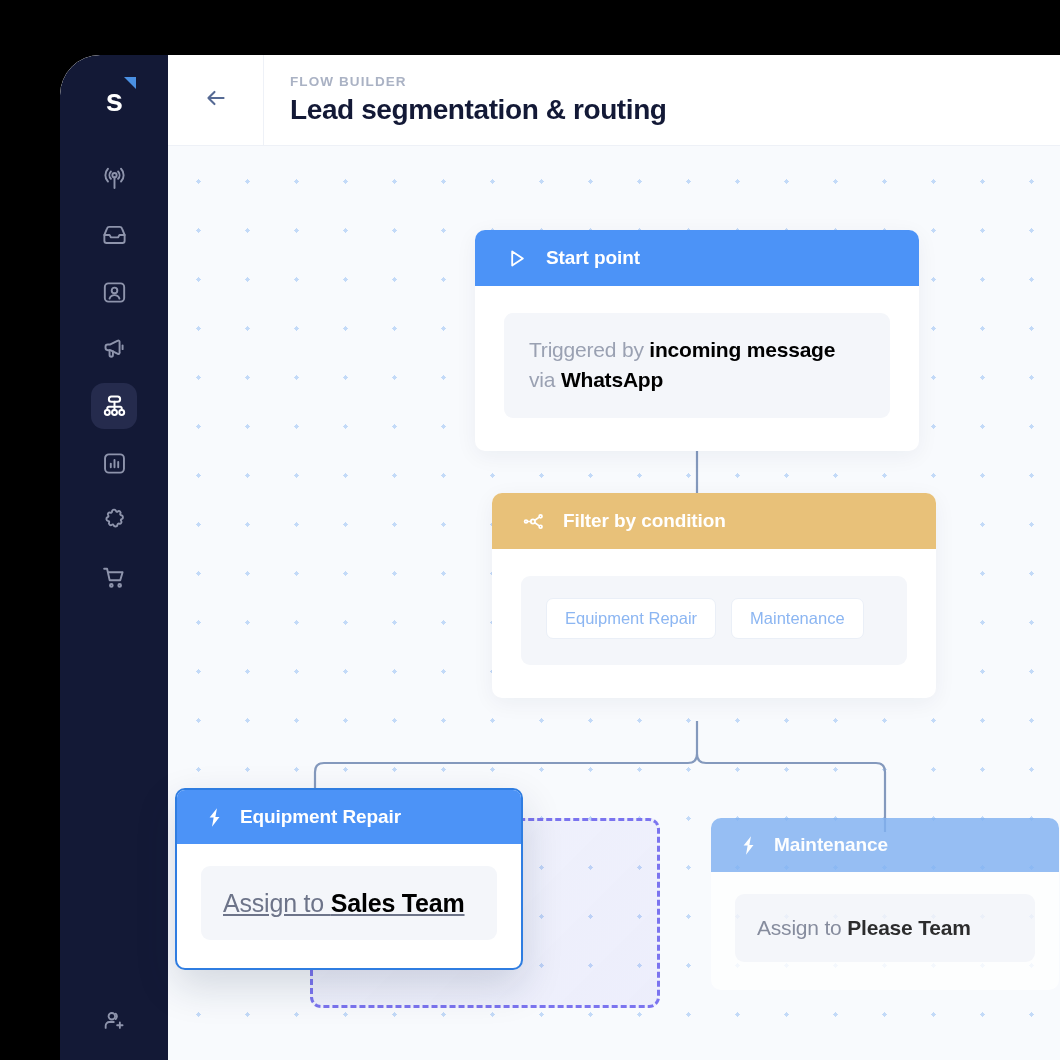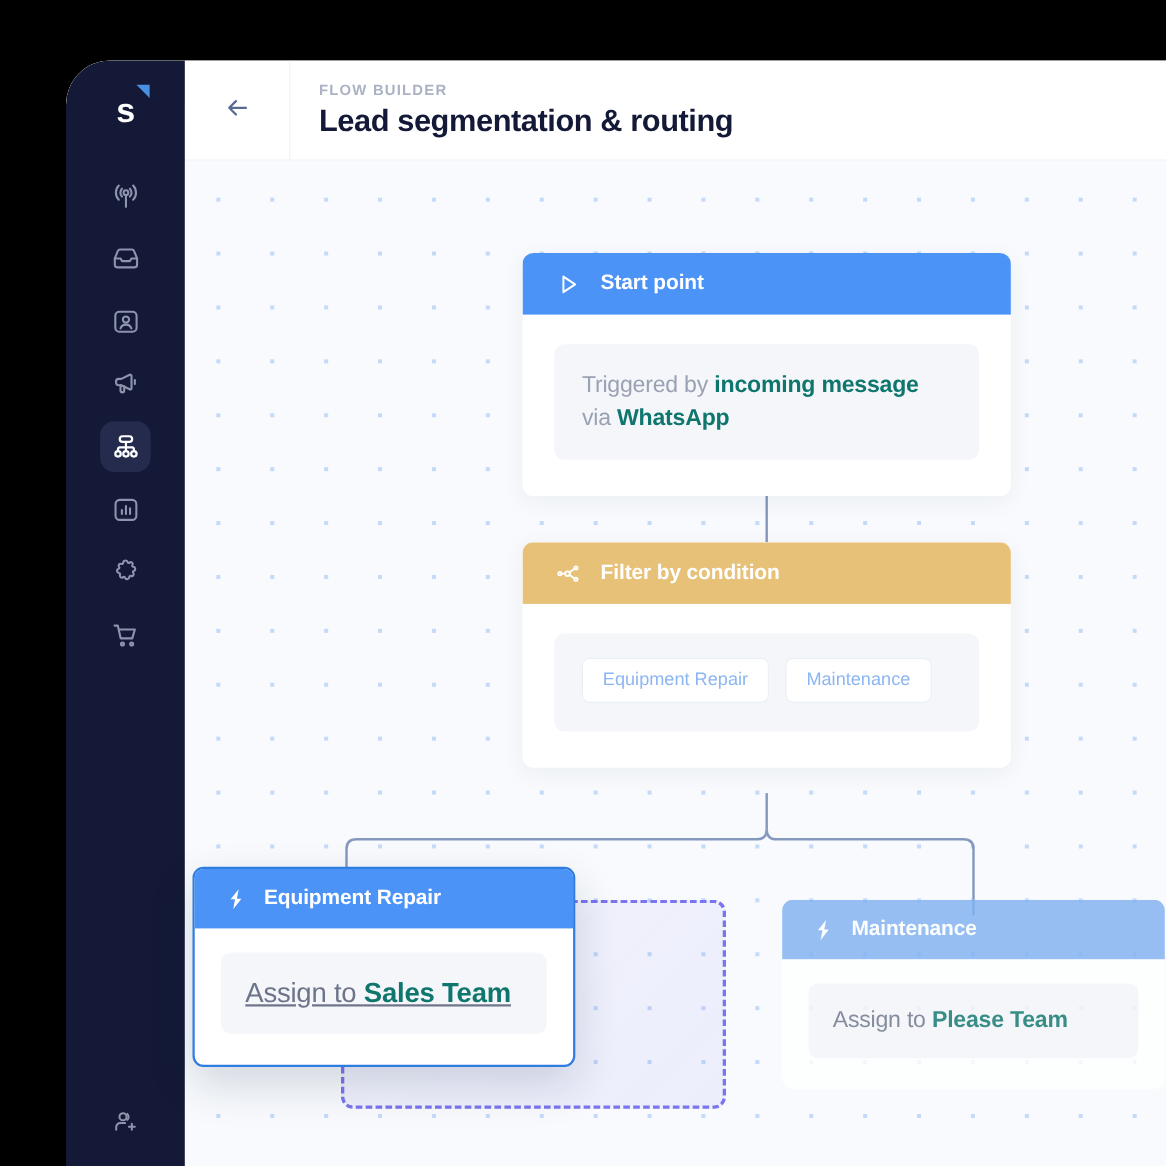--- a/index.html
+++ b/index.html
@@ -144,32 +144,32 @@
   .node-body { padding: 27px 29px 33px 29px; }
   .body-panel {
     background: #f4f6fa;
     border-radius: 9px;
     padding: 22px 25px;
   }
   .body-text {
     font-size: 21px; color: #9aa1b2; line-height: 1.45;
     letter-spacing: -0.2px;
   }
-  .body-text b { color: #0f766e; font-weight: 700; }
+  .body-text b { color: #000000; font-weight: 700; }
 
   
   #node-start {
     left: 307px; top: 84px; width: 444px;
     box-shadow: 0 5px 22px rgba(24,40,80,0.055);
   }
   #node-start .node-head { background: #4c93f7; }
 
   
   #node-filter {
-    left: 307px; top: 347px; width: 444px;
+    left: 324px; top: 347px; width: 444px;
     box-shadow: 0 5px 22px rgba(24,40,80,0.055);
     text-align: right;
   }
   #node-filter .node-head { background: #e8c179; }
   #node-filter .body-panel { padding: 22px 25px 26px 25px; }
   #node-filter .body-text { margin-bottom: 18px; }
   .chip-row { display: flex; gap: 15px; }
   .chip {
     background: #ffffff;
     border: 1px solid #eaeff7;

